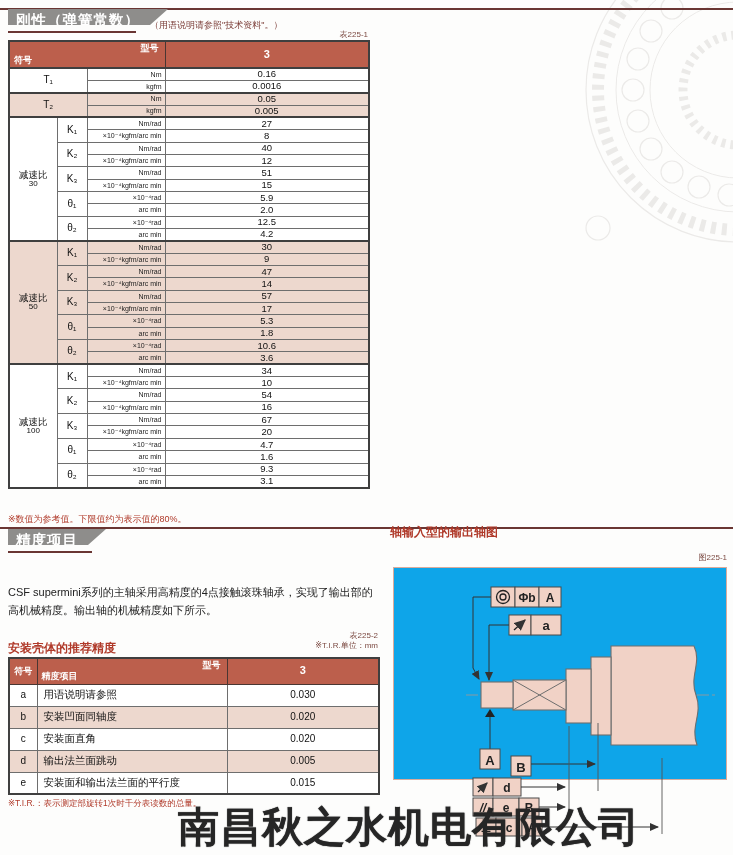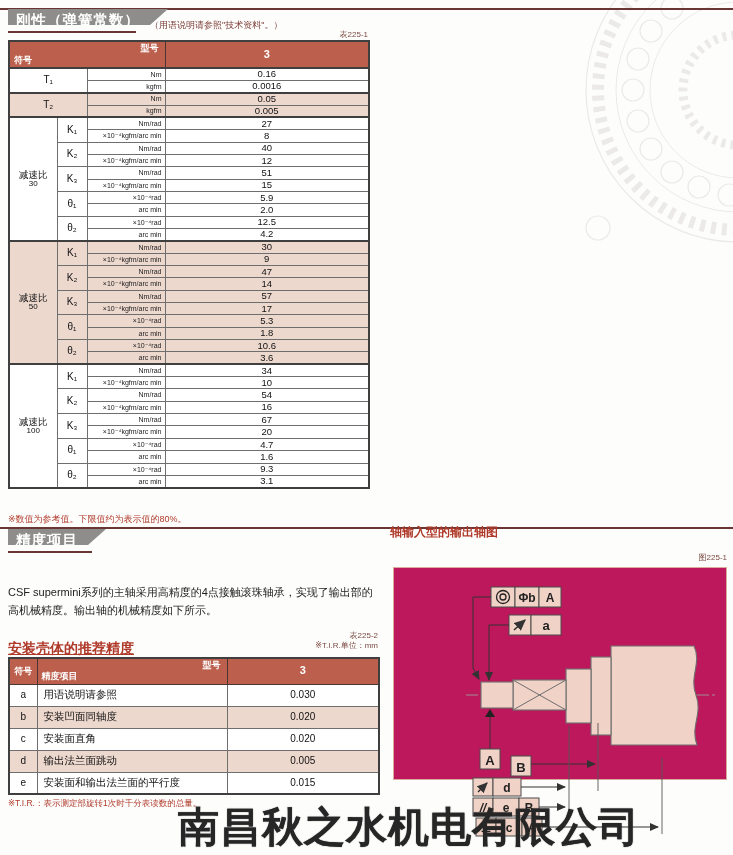--- a/index.html
+++ b/index.html
@@ -5,21 +5,21 @@
   * { margin:0; padding:0; box-sizing:border-box; }
   html,body { width:733px; height:855px; background:#fdfdfc; font-family:"Liberation Sans","DejaVu Sans",sans-serif; position:relative; overflow:hidden; }
 
   
   .rule { position:absolute; left:0; width:733px; height:2px; background:#6a3633; }
   .sec-box { position:absolute; background:#8e8d8b; color:#ffffff; font-weight:bold; font-size:14.5px; height:16px; line-height:22px; padding:0 28px 0 8px; clip-path:polygon(0 0,100% 0,calc(100% - 18px) 100%,0 100%); letter-spacing:1px; }
   .sec-underline { position:absolute; height:2px; background:#6a3633; }
   .subtitle { position:absolute; font-size:9px; color:#7a3b35; }
   .ref-label { position:absolute; font-size:8px; color:#7c4a42; text-align:right; }
   .footnote { position:absolute; font-size:9px; color:#b03a2a; }
-  .red-sub { position:absolute; font-size:14px; font-weight:bold; color:#b03a2a;text-decoration:underline; }
+  .red-sub { position:absolute; font-size:12px; font-weight:bold; color:#b03a2a; }
   .para { position:absolute; font-size:11px; color:#222; line-height:1.6; }
 
   
   table { border-collapse:collapse; table-layout:fixed; position:absolute; border:2px solid #3f3f3f; background:#fff; }
   td { border:1px solid #6e6e6e; padding:0; line-height:1.05; overflow:hidden; white-space:nowrap; vertical-align:middle; }
   tr.shaded td { background:#edd8ce; }
   tr.bs td { border-top:2px solid #3f3f3f; }
   tr.hdr td { background:#bc5f4c; color:#fff; font-weight:bold; border:1px solid #4a3632; }
   .rtable { left:8px; top:40px; width:360px; }
   .rtable tr { height:12.35px; }
@@ -35,21 +35,21 @@
   td.unit { font-size:7px; text-align:right; padding-right:3px; color:#222; }
   td.val  { font-size:9.5px; text-align:center; color:#111; }
   td.sym  { font-size:10px; text-align:center; color:#111; }
   td.grp  { font-size:9.5px; text-align:center; color:#111; }
   td.grp .ratio { display:block; font-size:8px; }
   td.item { font-size:10.5px; text-align:left; padding-left:6px; color:#111; }
   .ptable td.sym { font-size:10px; }
   .ptable td.val { font-size:10px; }
 
   
-  .fig-frame { position:absolute; left:393px; top:567px; width:334px; height:213px; border:1px solid #d9ab9c; background:#be185d; }
+  .fig-frame { position:absolute; left:393px; top:567px; width:334px; height:213px; border:1px solid #d9ab9c; background:#0ea5e9; }
   .fig-title { position:absolute; left:390px; top:524px; font-size:12px; font-weight:bold; color:#b03a2a; }
 
   
   .watermark { position:absolute; left:178px; top:800px; font-size:41px; font-weight:800; color:#262626; letter-spacing:1px; text-shadow:0 0 1px #262626; z-index:30; font-family:Liberation Serif, serif; }
 
   
   .gear-art { position:absolute; left:523px; top:0; width:210px; height:255px; opacity:.65; z-index:0; overflow:hidden; }
 
   svg text { font-family:"Liberation Sans","DejaVu Sans",sans-serif; }
 </style>

